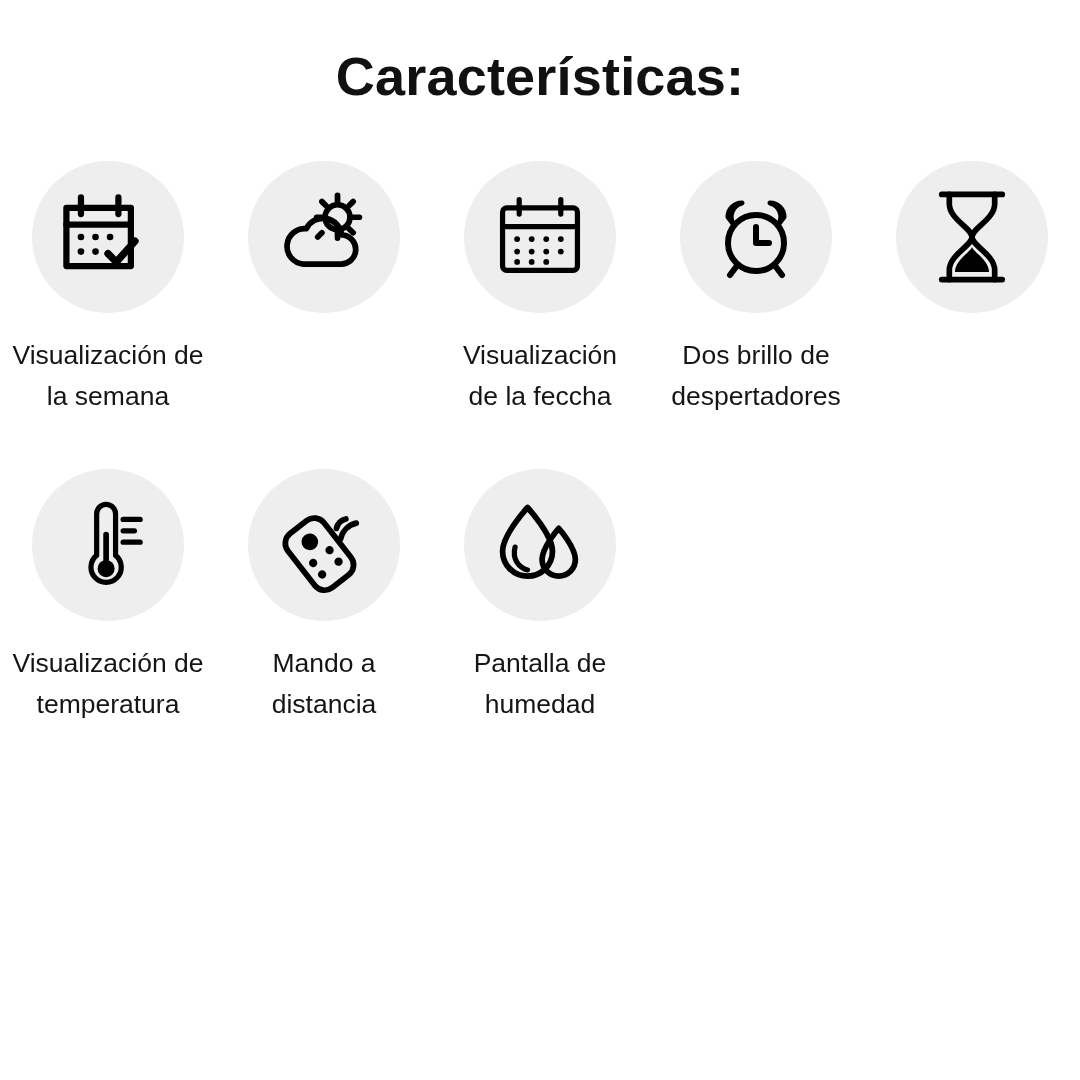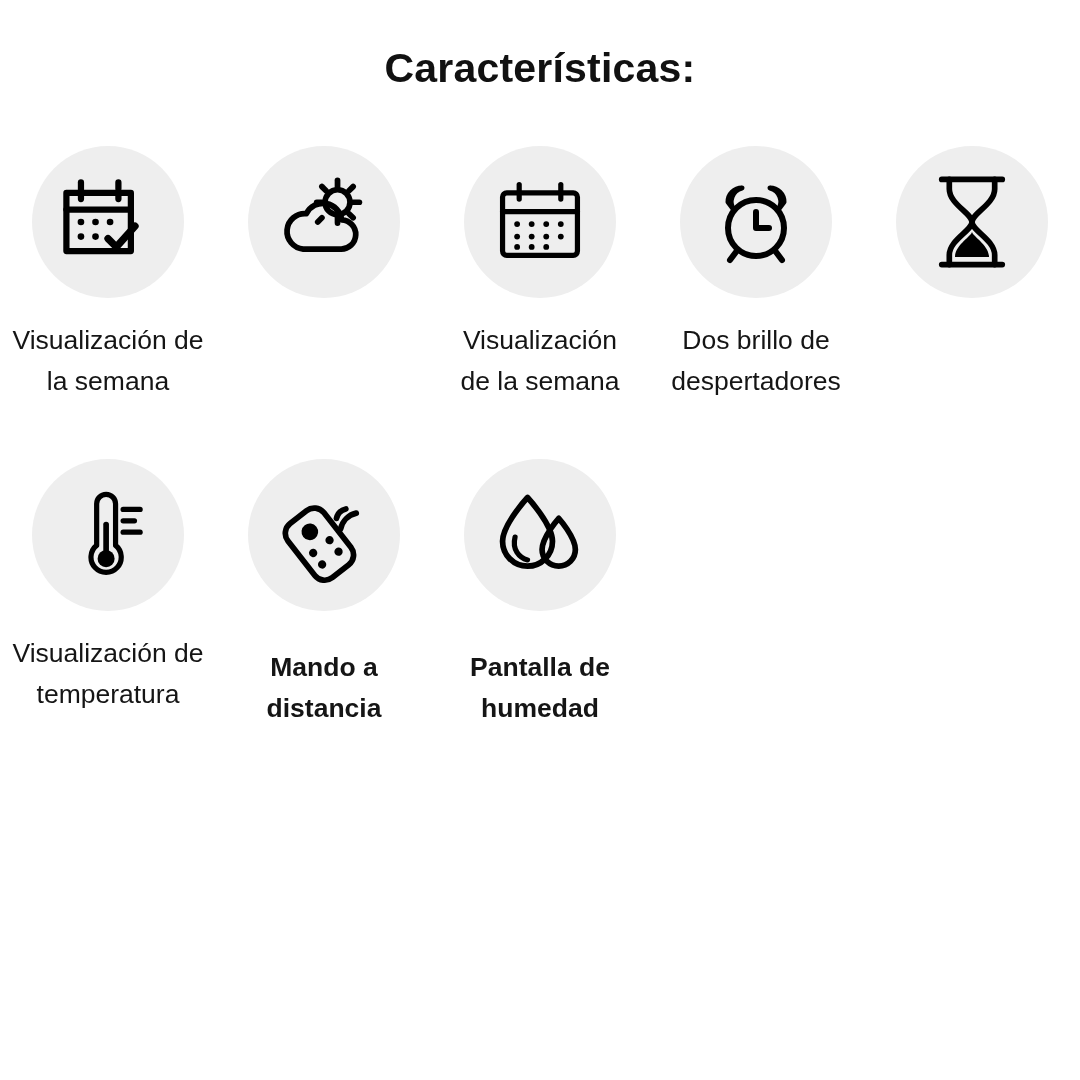--- a/index.html
+++ b/index.html
@@ -16,21 +16,21 @@
   }
   .page {
     width: 1080px;
     height: 1080px;
     box-sizing: border-box;
     display: flex;
     flex-direction: column;
   }
   .title {
     text-align: center;
-    font-size: 41px;
+    font-size: 54px;
     font-weight: bold;
     letter-spacing: 0.2px;
     margin-top: 45px;
     margin-bottom: 0;
     color: #111111;
   }
   .grid {
     margin-top: 48px;
     flex: 1;
     display: grid;
@@ -62,21 +62,21 @@
     margin-top: 22px;
     text-align: center;
     font-size: 26.5px;
     line-height: 1.55;
     color: #151515;
     max-width: 280px;
     white-space: pre-line;
   }
   
   .row-2 .caption { margin-top: 22px; }
-  .row-3 .caption { margin-top: 36px; font-weight: bold; }
+  .row-3 .caption { margin-top: 22px; }
 </style>
 </head>
 <body>
 
 <div class="page">
 
   <h1 class="title">Características:</h1>
 
   <div class="grid">
 
@@ -130,21 +130,21 @@
           <circle cx="28" cy="64" r="2.8" fill="#000" stroke="none"></circle>
           <circle cx="42" cy="64" r="2.8" fill="#000" stroke="none"></circle>
           <circle cx="56" cy="64" r="2.8" fill="#000" stroke="none"></circle>
           <circle cx="70" cy="64" r="2.8" fill="#000" stroke="none"></circle>
           <circle cx="28" cy="74" r="2.8" fill="#000" stroke="none"></circle>
           <circle cx="42" cy="74" r="2.8" fill="#000" stroke="none"></circle>
           <circle cx="56" cy="74" r="2.8" fill="#000" stroke="none"></circle>
         </svg>
       </div>
       <div class="caption">Visualización
-de la semana</div>
+de la feccha</div>
     </div>
 
     <div class="cell row-2">
       <div class="icon-circle">
         <svg width="100" height="100" viewBox="0 0 100 100" fill="none" stroke="#000" stroke-width="6" stroke-linecap="round" stroke-linejoin="round">
           <circle cx="50" cy="56" r="28"></circle>
           <path d="M50 40 v16 h13" stroke-width="6"></path>
           <path d="M22 30 a14 14 0 0 1 14 -14 a14 14 0 0 0 -8 22 z" fill="#000" stroke="#000" stroke-width="5"></path>
           <path d="M78 30 a14 14 0 0 0 -14 -14 a14 14 0 0 1 8 22 z" fill="#000" stroke="#000" stroke-width="5"></path>
           <path d="M30 80 l-6 8"></path>

